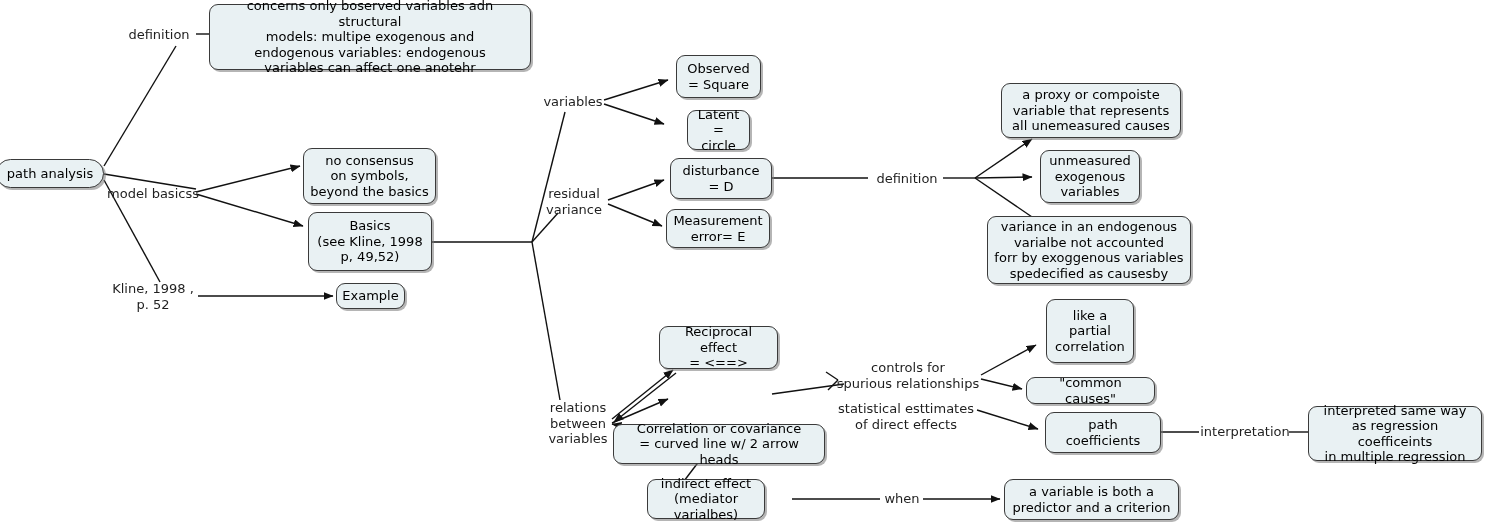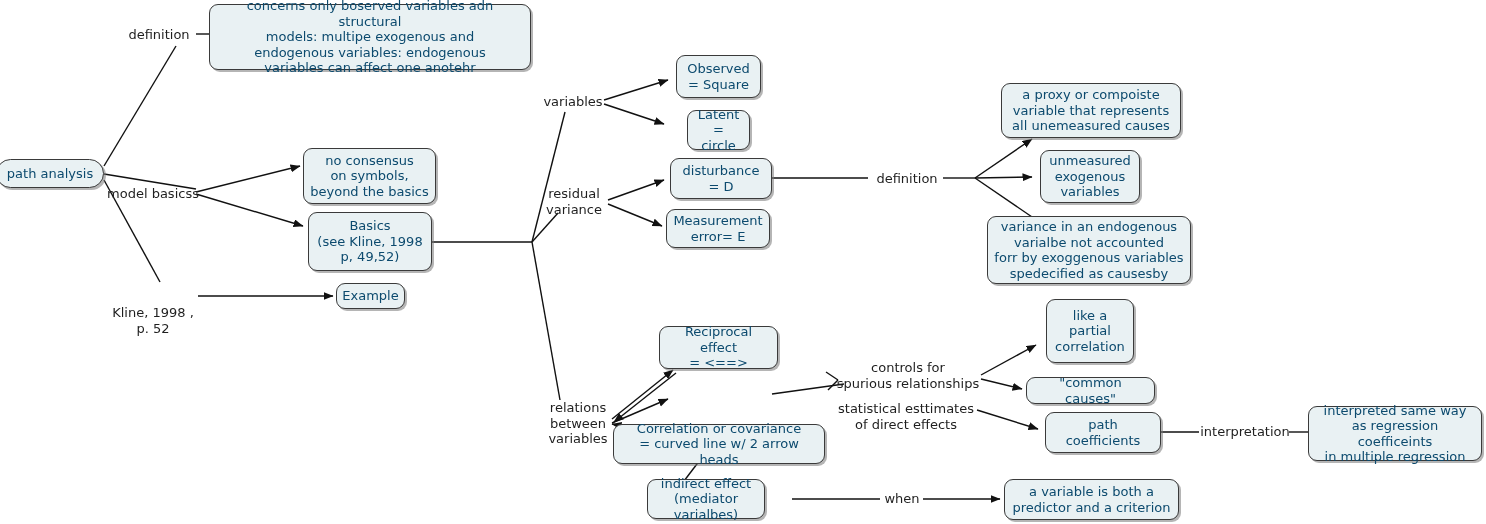--- a/index.html
+++ b/index.html
@@ -5,21 +5,21 @@
   html,body{margin:0;padding:0;background:#ffffff;}
   body{font-family:"DejaVu Sans","Liberation Sans",sans-serif;}
   #canvas{position:relative;width:1486px;height:524px;background:#ffffff;overflow:hidden;}
   svg.edges{position:absolute;left:0;top:0;width:1486px;height:524px;pointer-events:none;}
   .node{
     position:absolute;
     box-sizing:border-box;
     background:#e9f1f3;
     border:1px solid #3a3a3a;
     border-radius:9px;
-    color:#0c4a6e;
+    color:#000000;
     font-size:13px;
     line-height:15.5px;
     text-align:center;
     display:flex;
     align-items:center;
     justify-content:center;
     box-shadow:2px 2px 0 rgba(120,120,120,0.55);
     padding:2px 6px;
     white-space:pre-line;
   }
@@ -167,21 +167,21 @@
 as regression coefficeints
 in multiple regression</div>
 
   <div class="node" style="left:1004px;top:479px;width:175px;height:41px;">a variable is both a
 predictor and a criterion</div>
 
   <div class="label" style="left:121px;top:27px;width:76px;">definition</div>
 
   <div class="label" style="left:107px;top:186px;width:92px;">model basicss</div>
 
-  <div class="label" style="left:106px;top:281px;width:94px;margin-top:24px;">Kline, 1998 ,
+  <div class="label" style="left:106px;top:281px;width:94px;">Kline, 1998 ,
 p. 52</div>
 
   <div class="label" style="left:542px;top:94px;width:62px;">variables</div>
 
   <div class="label" style="left:539px;top:186px;width:70px;">residual
 variance</div>
 
   <div class="label" style="left:543px;top:400px;width:70px;">relations
 between
 variables</div>

